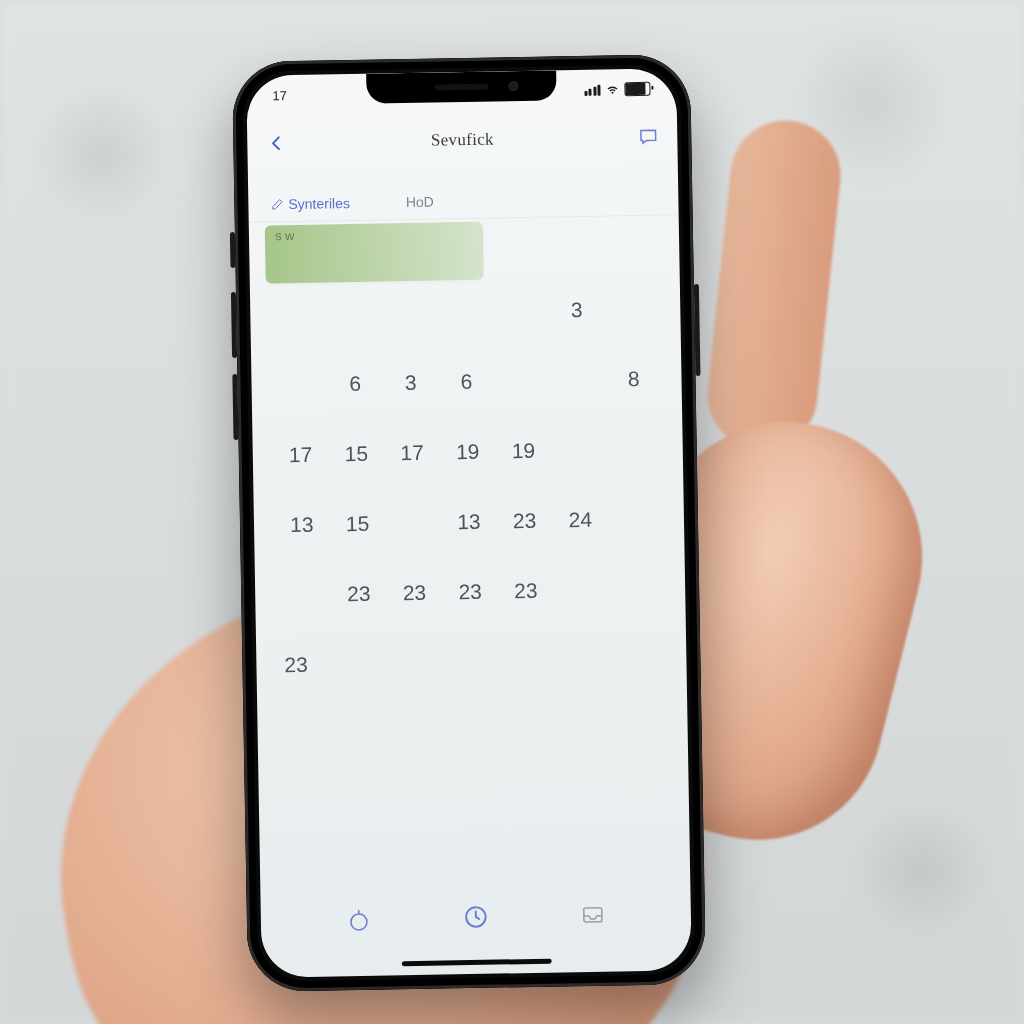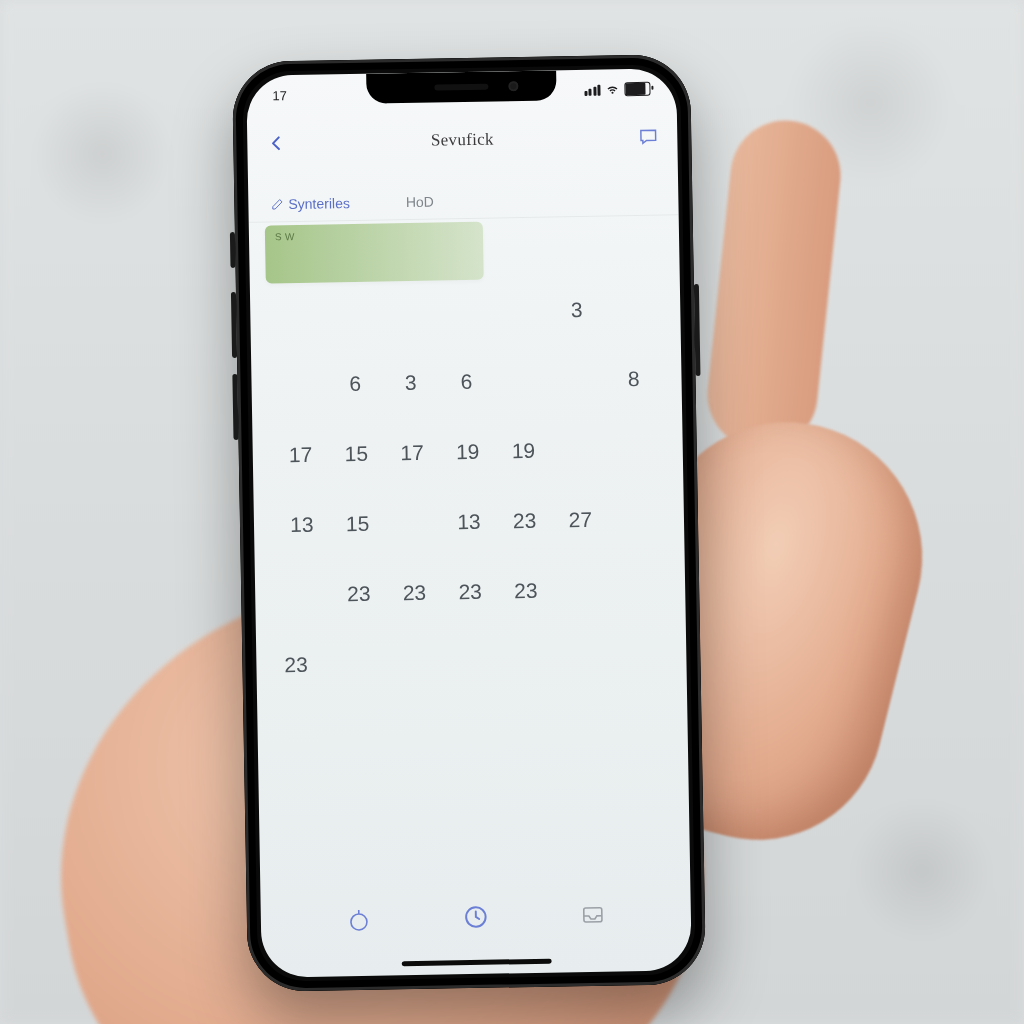--- a/index.html
+++ b/index.html
@@ -257,21 +257,21 @@
       <span class="cell" data-interactable="true">19</span>
       <span class="cell" data-interactable="true">19</span>
       <span class="cell muted" data-interactable="true"></span>
       <span class="cell muted" data-interactable="true"></span>
 
       <span class="cell" data-interactable="true">13</span>
       <span class="cell" data-interactable="true">15</span>
       <span class="cell muted" data-interactable="true"></span>
       <span class="cell" data-interactable="true">13</span>
       <span class="cell" data-interactable="true">23</span>
-      <span class="cell" data-interactable="true">27</span>
+      <span class="cell" data-interactable="true">24</span>
       <span class="cell muted" data-interactable="true"></span>
 
       <span class="cell muted" data-interactable="true"></span>
       <span class="cell" data-interactable="true">23</span>
       <span class="cell" data-interactable="true">23</span>
       <span class="cell" data-interactable="true">23</span>
       <span class="cell" data-interactable="true">23</span>
       <span class="cell muted" data-interactable="true"></span>
       <span class="cell muted" data-interactable="true"></span>
 

